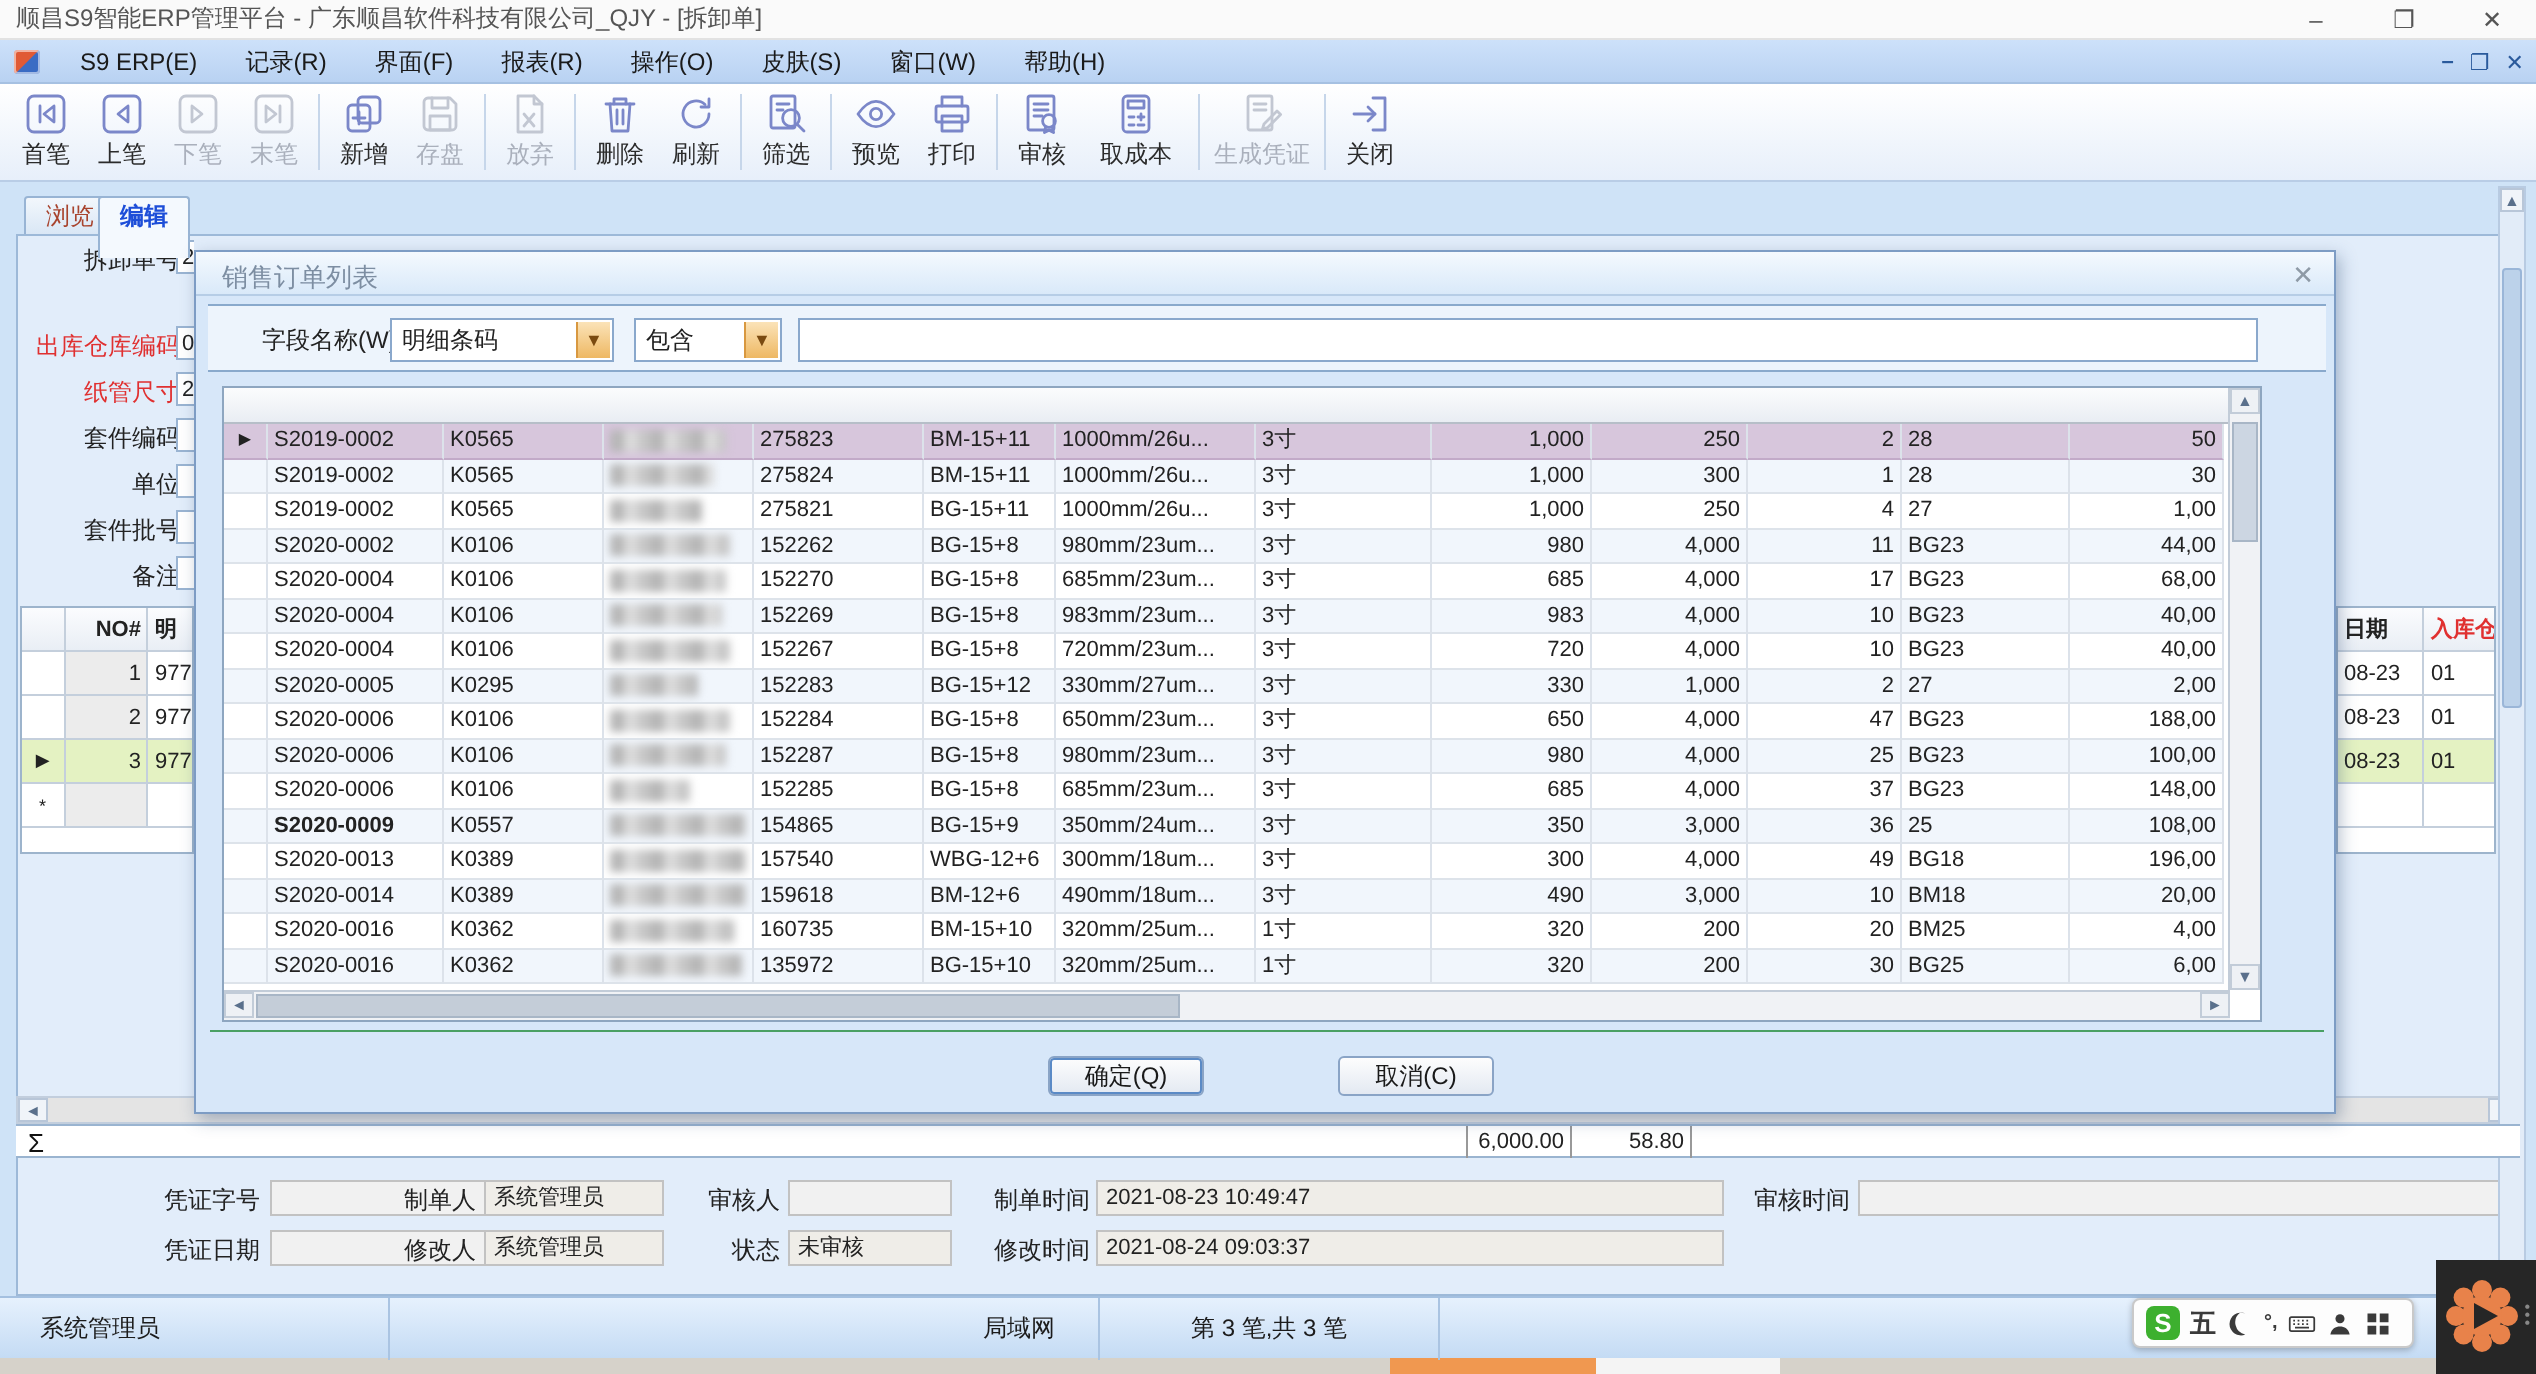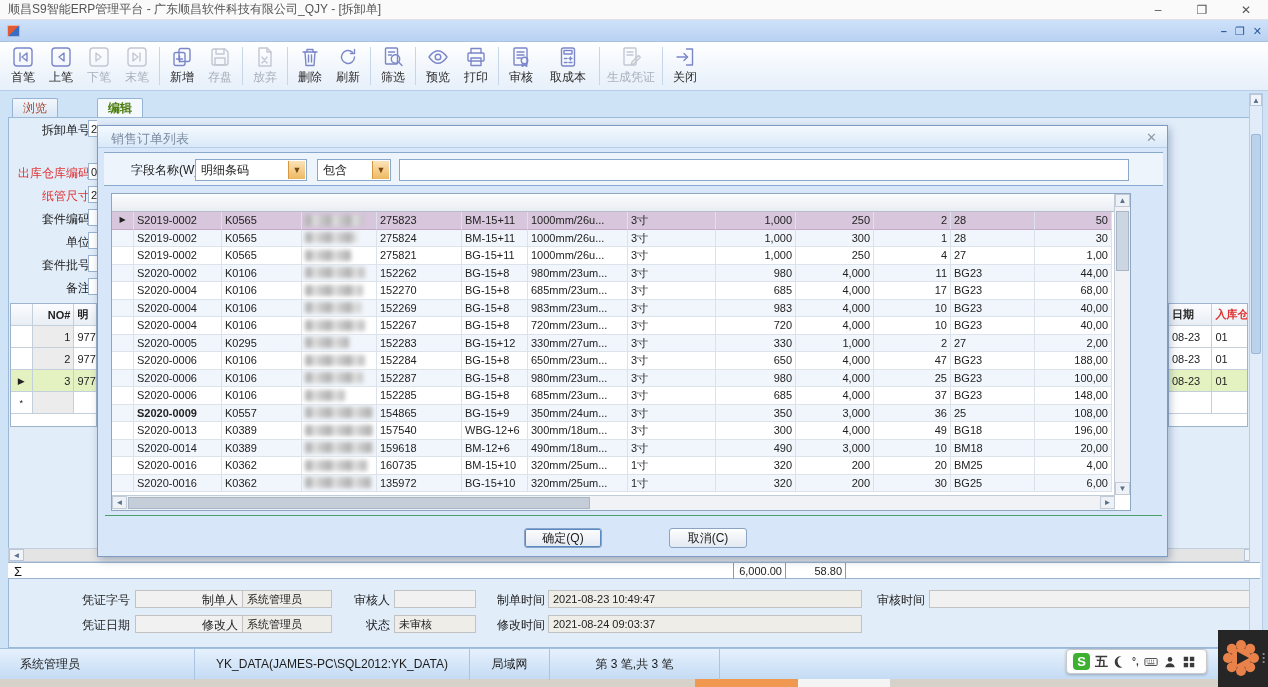--- a/index.html
+++ b/index.html
@@ -25,21 +25,21 @@
   .tb-btn.wide { width:56px; }
   .tb-btn .lbl { font-size:12px; color:#2b2b2b; white-space:nowrap; }
   .tb-btn.disabled .lbl { color:#aab0bc; }
   .tb-btn svg { width:22px; height:22px; stroke:#7b87c9; fill:none; stroke-width:1.4; stroke-linecap:round; stroke-linejoin:round; }
   .tb-btn.disabled svg { stroke:#c2c7d2; }
 
   
   .tabpage { position:absolute; left:8px; top:117px; width:1252px; height:531px; background:#e2edfa; border:1px solid #9db9d8; }
   .tab { position:absolute; top:98px; height:20px; line-height:19px; padding:0 10px; border:1px solid #98b4d4; border-bottom:none; font-size:12px; border-radius:2px 2px 0 0; }
   .tab.inactive { background:linear-gradient(#f2f7fc,#d8e6f5); color:#a8442e; }
-  .tab.active { background:#f4f9fe; color:#4d7c0f; font-weight:bold; z-index:3; height:19px;margin-left:48px; }
+  .tab.active { background:#f4f9fe; color:#1d4ed8; font-weight:bold; z-index:3; height:31px; }
 
   .form-label { position:absolute; font-size:12px; color:#222; text-align:right; width:84px; left:6px; }
   .form-label.required { color:#e03030; }
   .field-sliver { position:absolute; left:88px; width:9px; height:17px; background:#fff; border:1px solid #9ab4d2; border-right:none; overflow:hidden; font-size:11px; line-height:16px; padding-left:2px; }
 
   
   .bgrid { position:absolute; background:#fff; border:1px solid #9db4cc; font-size:11px; }
   .bgrid .brow { display:flex; height:22px; border-bottom:1px solid #c4cfdc; }
   .bgrid .bcell { border-right:1px solid #c4cfdc; height:100%; display:flex; align-items:center; padding:0 3px; overflow:hidden; white-space:nowrap;text-align:center; }
   .bgrid .bhead { background:linear-gradient(#fbfcfe,#e9eef5); font-weight:bold; color:#222; }
@@ -117,20 +117,30 @@
     <span class="title">顺昌S9智能ERP管理平台 - 广东顺昌软件科技有限公司_QJY - [拆卸单]</span>
     <div class="win-controls">
       <div class="win-btn">–</div>
       <div class="win-btn">❐</div>
       <div class="win-btn">✕</div>
     </div>
   </div>
 
   <div class="menubar">
     <div class="app-icon"></div>
+    <div id="menu-items" style="display:flex;">
+        <div class="menu-item">S9 ERP(E)</div>
+        <div class="menu-item">记录(R)</div>
+        <div class="menu-item">界面(F)</div>
+        <div class="menu-item">报表(R)</div>
+        <div class="menu-item">操作(O)</div>
+        <div class="menu-item">皮肤(S)</div>
+        <div class="menu-item">窗口(W)</div>
+        <div class="menu-item">帮助(H)</div>
+      </div>
   </div>
   <div class="mdi-controls">
     <span class="mdi-btn">–</span>
     <span class="mdi-btn">❐</span>
     <span class="mdi-btn">✕</span>
   </div>
 
   <div class="toolbar" id="toolbar">
       <div class="tb-group">
         <div class="tb-btn">
@@ -390,21 +400,20 @@
       <div class="ffield-label" style="left: 178px; width: 60px; top: 617px;">修改人</div>
       <div class="ffield" style="left: 242px; width: 90px; top: 615px;">系统管理员</div>
       <div class="ffield-label" style="left: 330px; width: 60px; top: 617px;">状态</div>
       <div class="ffield" style="left: 394px; width: 82px; top: 615px;">未审核</div>
       <div class="ffield-label" style="left: 485px; width: 60px; top: 617px;">修改时间</div>
       <div class="ffield" style="left: 548px; width: 314px; top: 615px;">2021-08-24 09:03:37</div>
     </div>
 
   <div class="statusbar" id="statusbar">
       <div class="status-seg" style="left: 0px; width: 195px; text-align: left; padding-left: 20px;">系统管理员</div>
-      <div class="status-seg" style="left: 195px; width: 275px; text-align: center;">YK_DATA(JAMES-PC\SQL2012:YK_DATA)</div>
       <div class="status-seg" style="left: 470px; width: 80px; text-align: center;">局域网</div>
       <div class="status-seg" style="left: 550px; width: 170px; text-align: center;">第 3 笔,共 3 笔</div>
       <div class="status-seg" style="left: 720px; width: 548px;"></div>
     </div>
   <div class="bottomstrip">
     <div class="strip-orange"></div>
     <div class="strip-white"></div>
   </div>
 
   <div class="modal">

